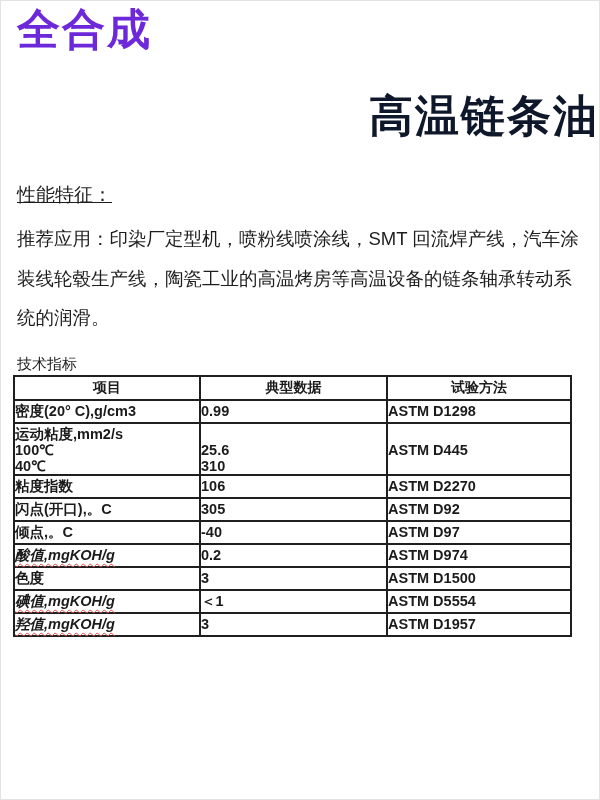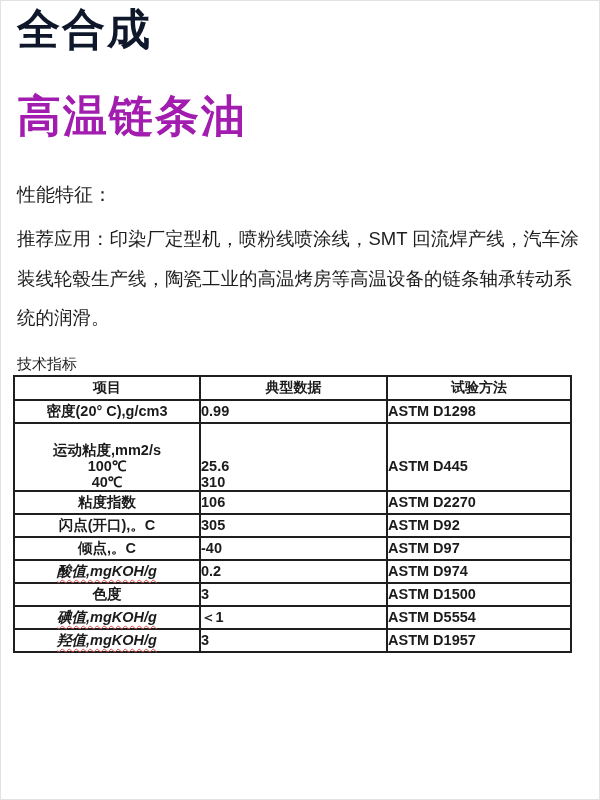--- a/index.html
+++ b/index.html
@@ -10,32 +10,33 @@
     border:1px solid #e2e2e2;
     background:#ffffff;
     overflow:hidden;
     font-family:"Liberation Sans", sans-serif;
     color:#1d1d1d;
   }
   .title-black{
     margin:2px 0 0 16px;
     font-size:43px;line-height:52px;
     font-weight:900;letter-spacing:2px;
-    color:#0f172a;
+    color:#6d28d9;
   }
   .title-red{
     margin:34px 0 0 16px;
     font-size:44px;line-height:54px;
     font-weight:900;letter-spacing:2px;
     color:#cc1414;
   }
   .sec-heading{
     margin:32px 16px 0 16px;
     font-size:19px;line-height:39px;
     font-weight:400;
+    text-decoration:underline;
   }
   p.bodytext{
     margin:2px 16px 0 16px;
     width:563px;
     font-size:18.5px;line-height:39.5px;
     font-weight:400;
     word-break:break-all;
   }
   p.app-para{margin-top:5px;}
   .specs-heading{
@@ -57,46 +58,46 @@
   .specs thead th{
     height:22px;
     font-size:14px;font-weight:700;
     text-align:center;
   }
   .specs td{
     height:21px;
     font-size:14.5px;font-weight:700;
     vertical-align:middle;
   }
-  .c-item{text-align:center;padding-left:5px;}
+  .c-item{text-align:left;padding-left:5px;}
   .c-val,.c-method{}
   tr.multi td{
     height:48px;
     vertical-align:top;
     line-height:16px;
     white-space:pre-line;
-    padding-top:18px;
+    padding-top:2px;
   }
   tr.multi td.c-method{vertical-align:middle;white-space:normal;}
   .squiggle{
     text-decoration-line:underline;
     text-decoration-style:wavy;
     text-decoration-color:var(--squiggle,#e04848);
     text-decoration-thickness:1px;
     text-underline-offset:3px;
     text-decoration-skip-ink:none;
     font-style:italic;
   }
 </style>
 </head>
 <body>
 
 <div class="page">
   <h1 class="title-black">全合成</h1>
-  <h2 class="title-red" style="color: #a21caf;">高温链条油</h2>
+  <h2 class="title-red" style="color: #0f172a; text-align: right;">高温链条油</h2>
 
   <p class="sec-heading">性能特征：</p>
   <p class="bodytext app-para">推荐应用：印染厂定型机，喷粉线喷涂线，SMT 回流焊产线，汽车涂装线轮毂生产线，陶瓷工业的高温烤房等高温设备的链条轴承转动系统的润滑。</p>
 
   <p class="specs-heading">技术指标</p>
 
   <table class="specs">
     <colgroup>
       <col style="width:186px">
       <col style="width:187px">

